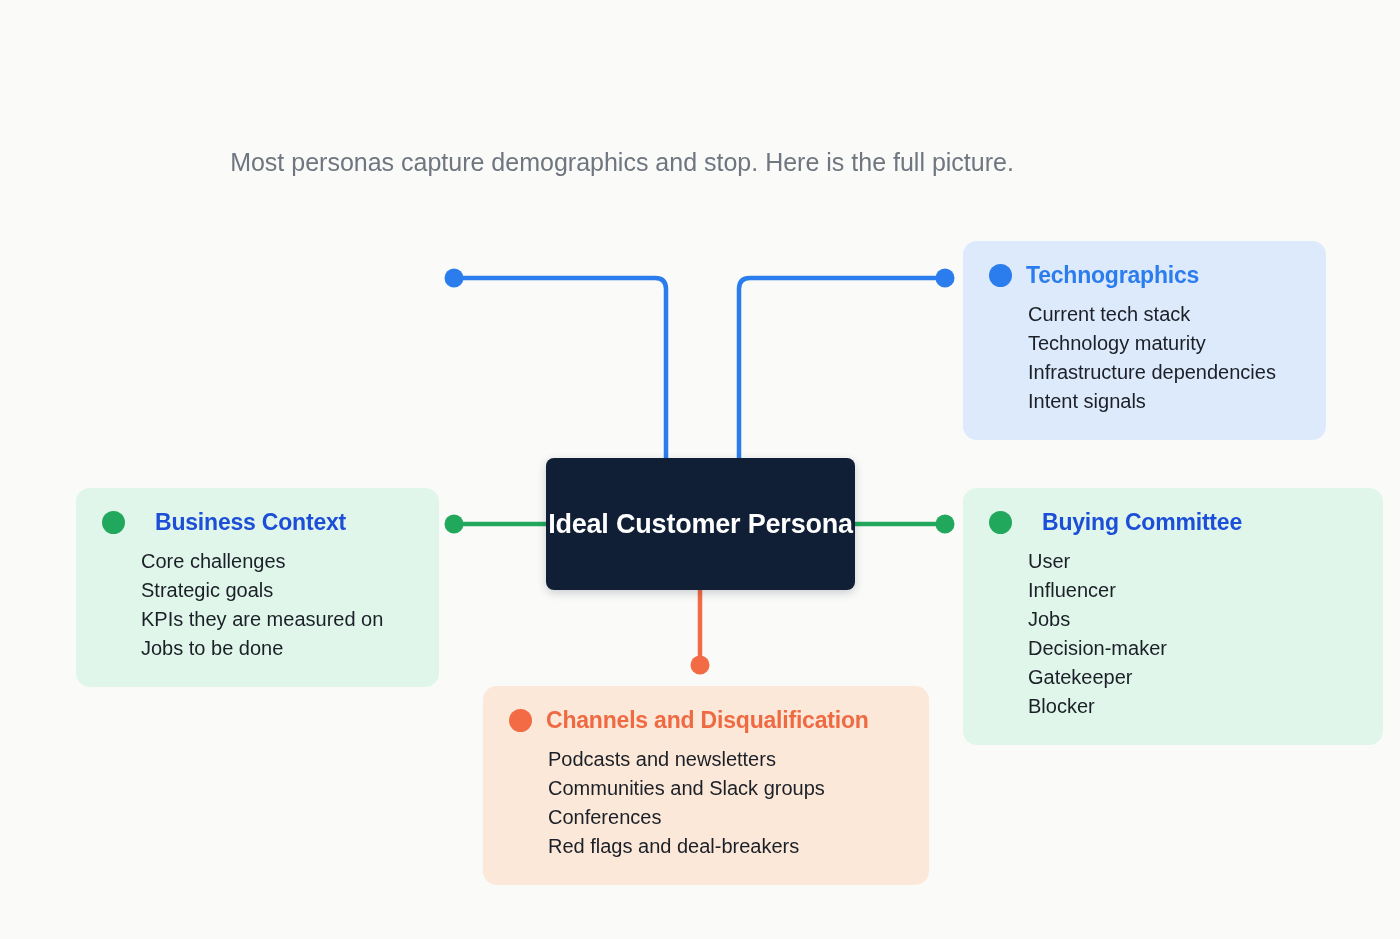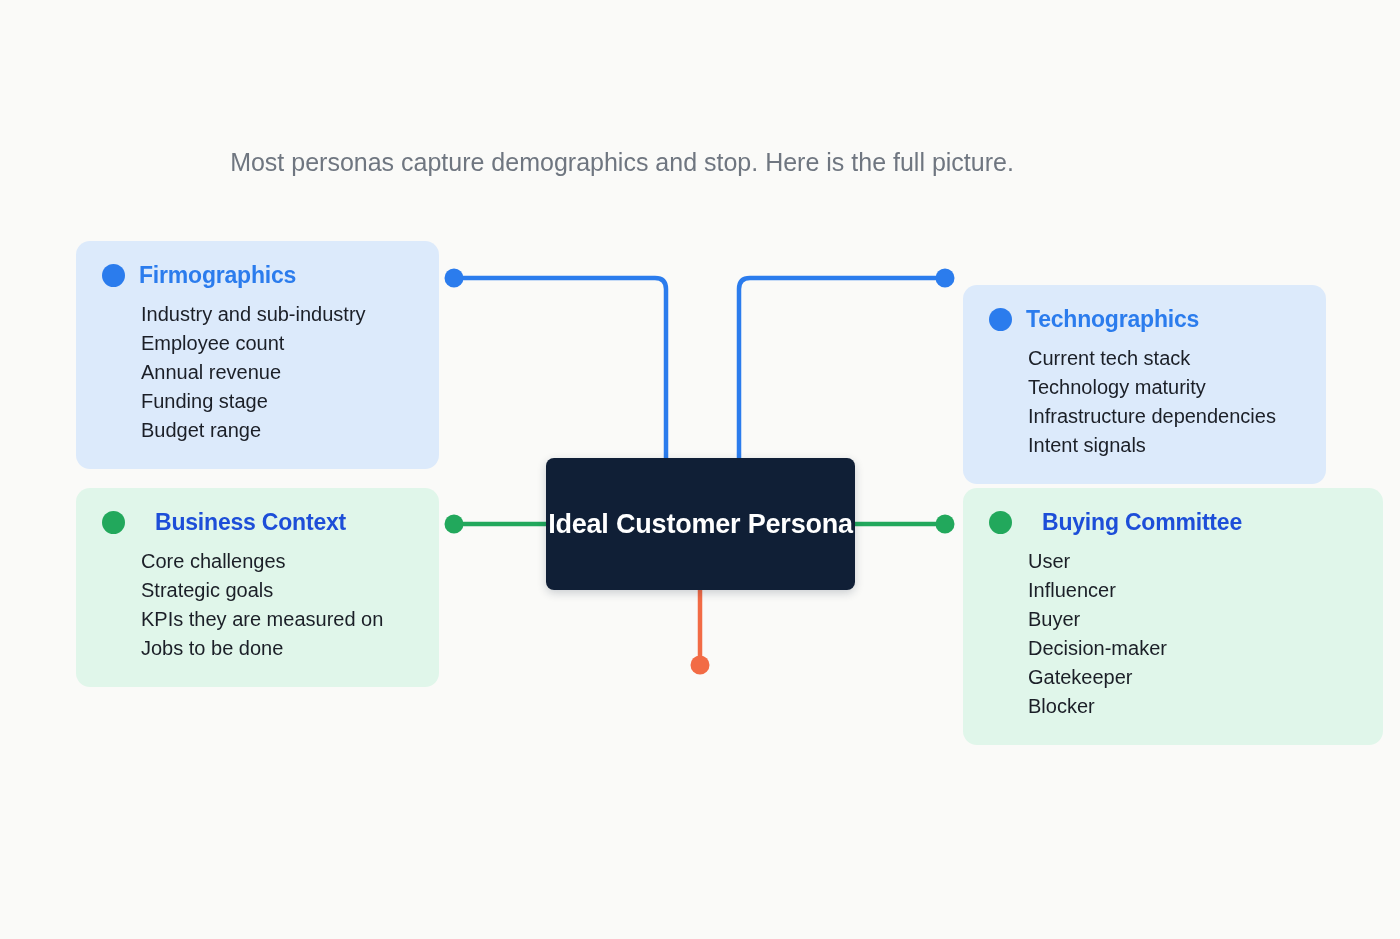--- a/index.html
+++ b/index.html
@@ -97,21 +97,21 @@
 
   .t-blue   { color: #2b7ced; }
   .t-green  { color: #1d4ed8; margin-left: 16px; }
   .t-orange { color: #ef6a43; }
 
   .d-blue   { background: #2b7ced; }
   .d-green  { background: #22a85c; }
   .d-orange { background: #f26b45; }
 
   #card-firmographics     { left: 76px;  top: 241px; width: 363px; }
-  #card-technographics    { left: 963px; top: 241px; width: 363px; margin-top: 44px; }
+  #card-technographics    { left: 963px; top: 241px; width: 363px; }
   #card-business-context  { left: 76px;  top: 488px; width: 363px; }
   #card-buying-committee  { left: 963px; top: 488px; width: 420px; }
   #card-channels          { left: 483px; top: 686px; width: 446px; }
 
   
   #hub {
     position: absolute;
     left: 546px;
     top: 458px;
     width: 309px;
@@ -151,33 +151,20 @@
 
     <path d="M 700 590 V 660" fill="none" stroke="#f26b45" stroke-width="4.5" stroke-linecap="round"></path>
 
     <circle cx="454" cy="278" r="9.5" fill="#2b7ced"></circle>
     <circle cx="945" cy="278" r="9.5" fill="#2b7ced"></circle>
     <circle cx="454" cy="524" r="9.5" fill="#22a85c"></circle>
     <circle cx="945" cy="524" r="9.5" fill="#22a85c"></circle>
     <circle cx="700" cy="665" r="9.5" fill="#f26b45"></circle>
   </svg>
 
-  <div class="card card-blue" id="card-firmographics">
-    <div class="card-head">
-      <span class="dot d-blue"></span>
-      <span class="card-title t-blue">Firmographics</span>
-    </div>
-    <ul class="card-list">
-      <li>Industry and sub-industry</li>
-      <li>Employee count</li>
-      <li>Annual revenue</li>
-      <li>Funding stage</li>
-      <li>Budget range</li>
-    </ul>
-  </div>
 
   <div class="card card-blue" id="card-technographics">
     <div class="card-head">
       <span class="dot d-blue"></span>
       <span class="card-title t-blue">Technographics</span>
     </div>
     <ul class="card-list">
       <li>Current tech stack</li>
       <li>Technology maturity</li>
       <li>Infrastructure dependencies</li>
@@ -199,25 +186,37 @@
   </div>
 
   <div class="card card-green" id="card-buying-committee">
     <div class="card-head">
       <span class="dot d-green"></span>
       <span class="card-title t-green">Buying Committee</span>
     </div>
     <ul class="card-list">
       <li>User</li>
       <li>Influencer</li>
-      <li>Buyer</li>
+      <li>Jobs</li>
       <li>Decision-maker</li>
       <li>Gatekeeper</li>
       <li>Blocker</li>
     </ul>
   </div>
 
+  <div class="card card-orange" id="card-channels">
+    <div class="card-head">
+      <span class="dot d-orange"></span>
+      <span class="card-title t-orange">Channels and Disqualification</span>
+    </div>
+    <ul class="card-list">
+      <li>Podcasts and newsletters</li>
+      <li>Communities and Slack groups</li>
+      <li>Conferences</li>
+      <li>Red flags and deal-breakers</li>
+    </ul>
+  </div>
 
   <div id="hub">
     <div id="hub-label">Ideal Customer Persona</div>
   </div>
 
 </div>
 
 </body></html>

